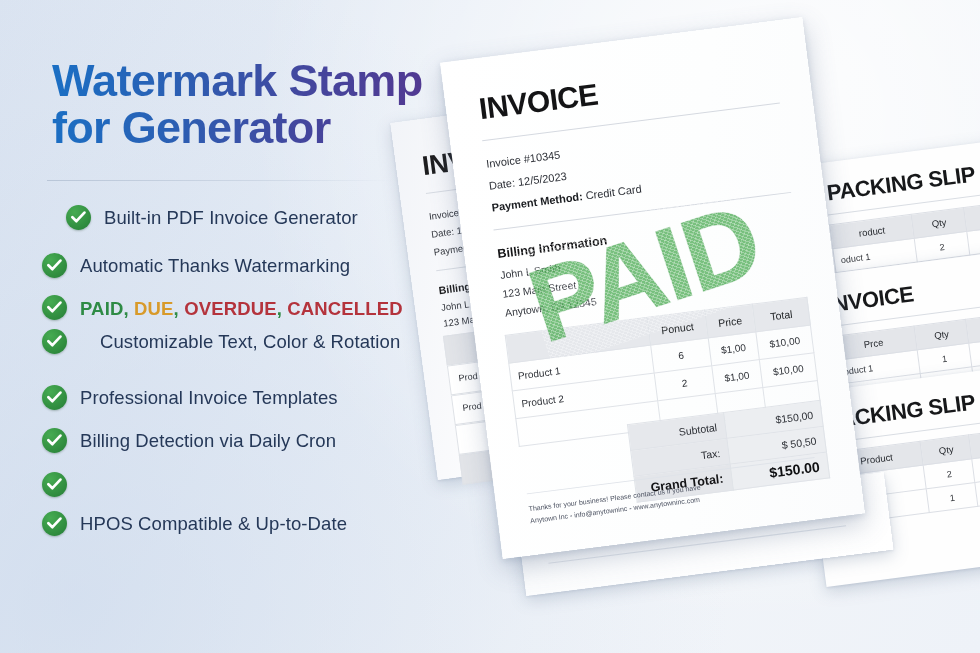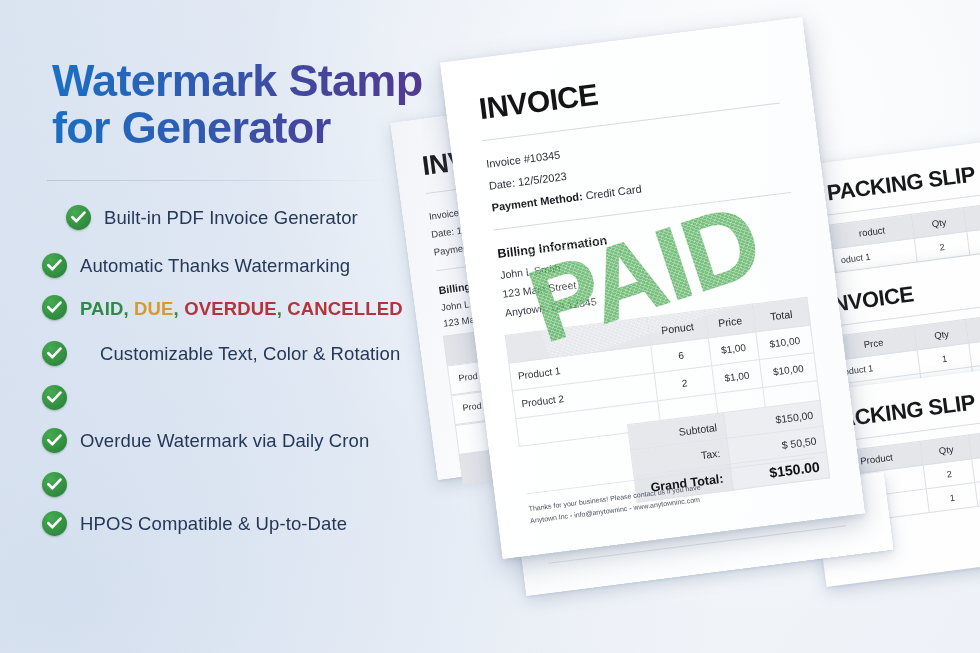--- a/index.html
+++ b/index.html
@@ -136,42 +136,43 @@
         <span class="f-text">Automatic Thanks Watermarking</span>
       </div>
       <div class="feature" style="top: 295px; align-items: flex-end;">
         <span class="check">
           <svg width="15" height="13" viewBox="0 0 15 13">
             <path d="M1.4 6.3 L5.4 10.2 L13.4 1.6" stroke="#ffffff" stroke-width="2.7" fill="none" stroke-linecap="round" stroke-linejoin="round"></path>
           </svg>
         </span>
         <span class="f-status"><span class="s-paid">PAID</span><span class="sep">, </span><span class="s-due">DUE</span><span class="sep">, </span><span class="s-over">OVERDUE</span><span class="sep">, </span><span class="s-can">CANCELLED</span></span>
       </div>
-      <div class="feature" style="top: 341px; gap: 33px;">
+      <div class="feature" style="top: 329px; gap: 33px;">
         <span class="check">
           <svg width="15" height="13" viewBox="0 0 15 13">
             <path d="M1.4 6.3 L5.4 10.2 L13.4 1.6" stroke="#ffffff" stroke-width="2.7" fill="none" stroke-linecap="round" stroke-linejoin="round"></path>
           </svg>
         </span>
         <span class="f-text">Customizable Text, Color &amp; Rotation</span>
       </div>
       <div class="feature" style="top: 385px;">
         <span class="check">
           <svg width="15" height="13" viewBox="0 0 15 13">
             <path d="M1.4 6.3 L5.4 10.2 L13.4 1.6" stroke="#ffffff" stroke-width="2.7" fill="none" stroke-linecap="round" stroke-linejoin="round"></path>
           </svg>
         </span>
+        <span class="f-text">Professional Invoice Templates</span>
       </div>
       <div class="feature" style="top: 428px;">
         <span class="check">
           <svg width="15" height="13" viewBox="0 0 15 13">
             <path d="M1.4 6.3 L5.4 10.2 L13.4 1.6" stroke="#ffffff" stroke-width="2.7" fill="none" stroke-linecap="round" stroke-linejoin="round"></path>
           </svg>
         </span>
-        <span class="f-text">Overdue Watermark via Daily Cron</span>
+        <span class="f-text">Billing Detection via Daily Cron</span>
       </div>
       <div class="feature" style="top: 472px;">
         <span class="check">
           <svg width="15" height="13" viewBox="0 0 15 13">
             <path d="M1.4 6.3 L5.4 10.2 L13.4 1.6" stroke="#ffffff" stroke-width="2.7" fill="none" stroke-linecap="round" stroke-linejoin="round"></path>
           </svg>
         </span>
       </div>
       <div class="feature" style="top: 511px;">
         <span class="check">

